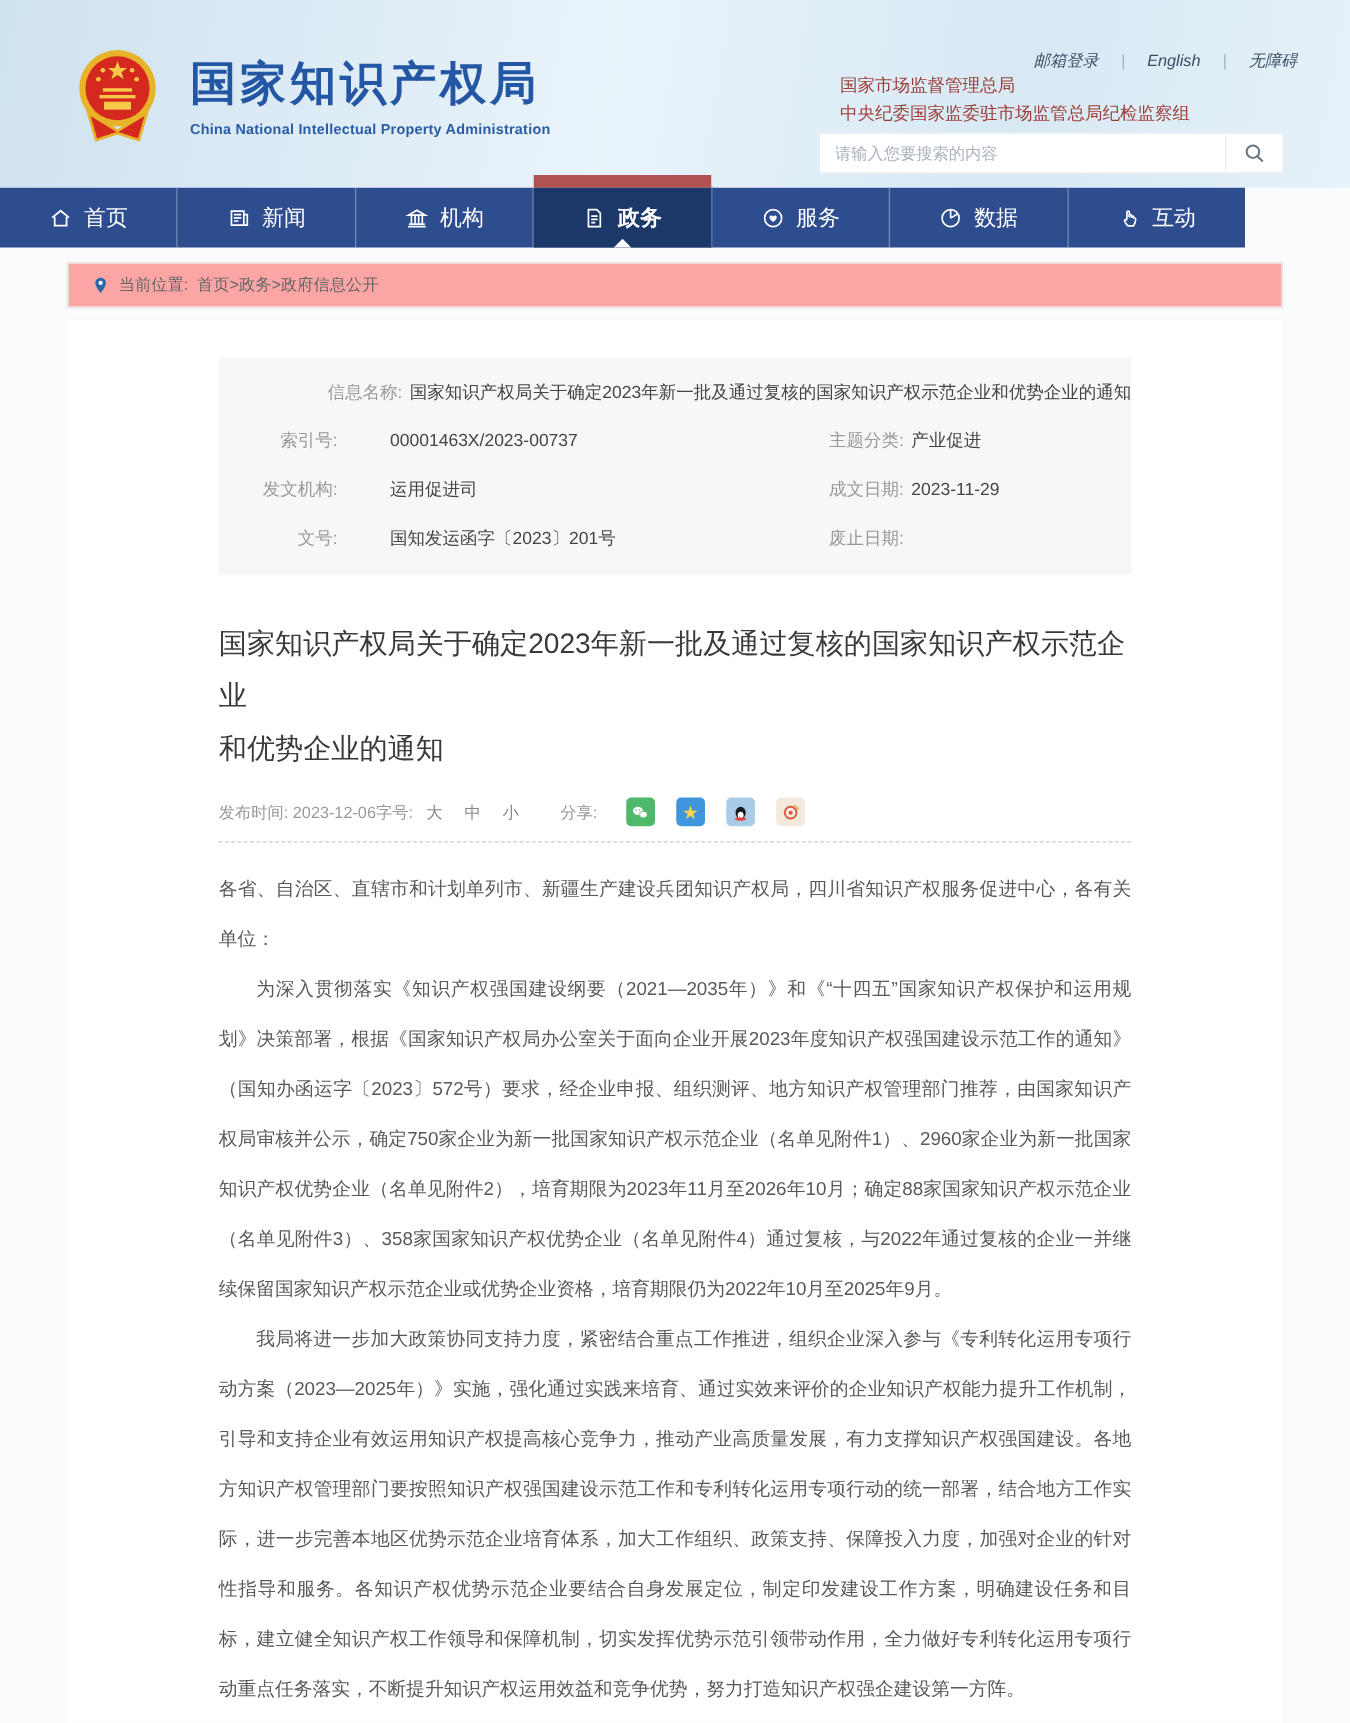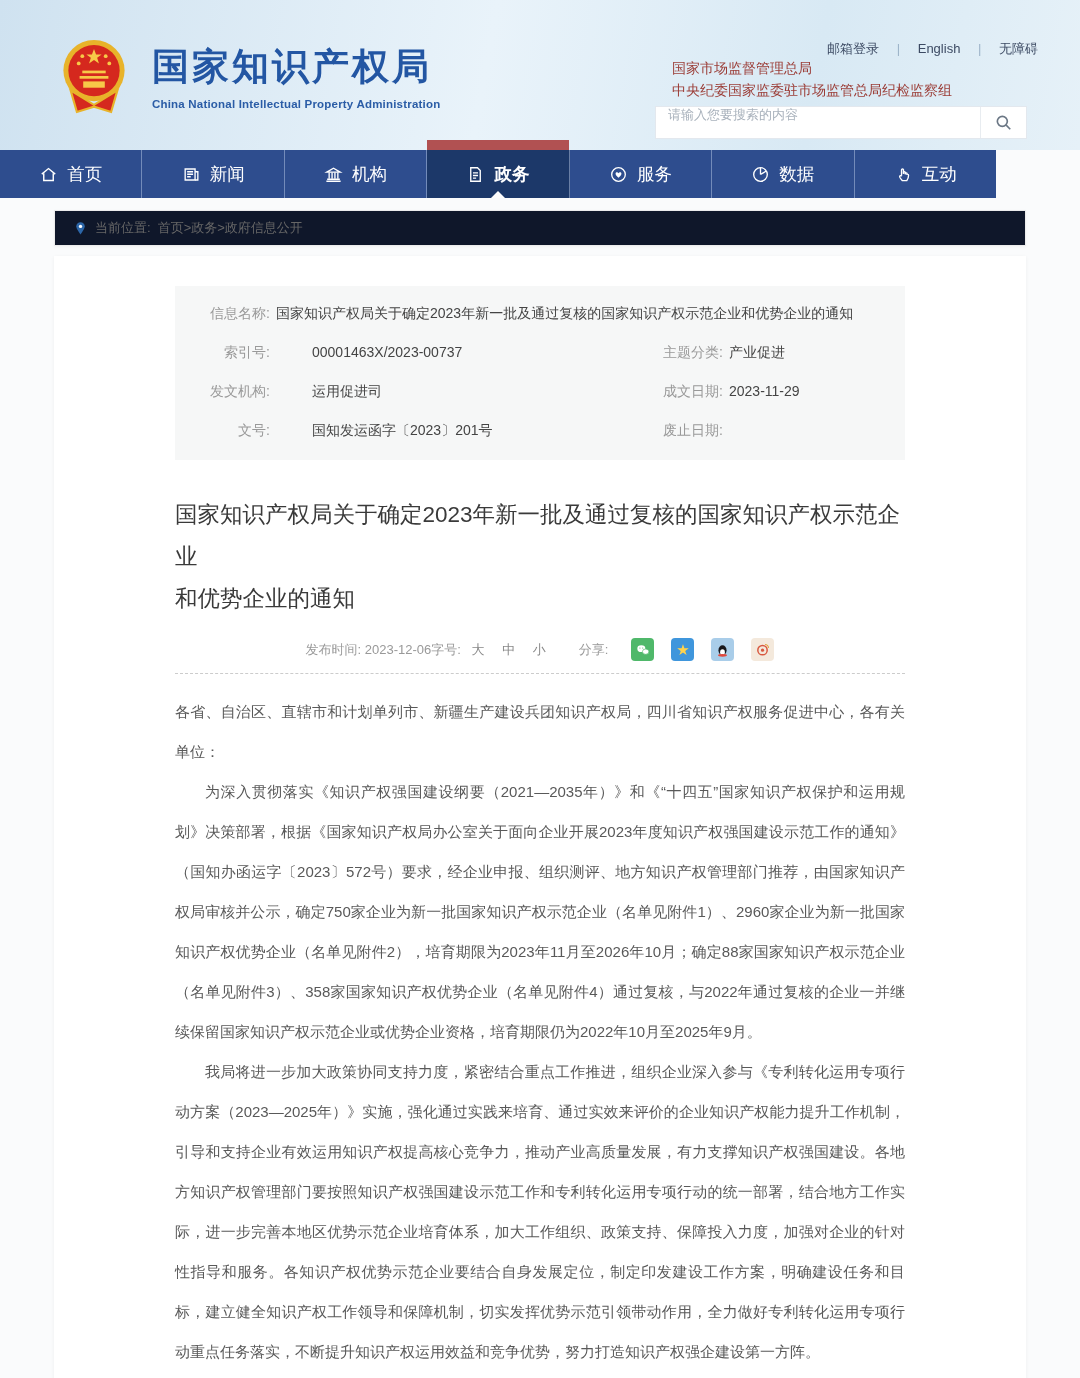--- a/index.html
+++ b/index.html
@@ -6,65 +6,65 @@
   html,body { width:1080px; height:1378px; overflow:hidden; background:#fafbfc;
     font-family:"Liberation Sans","DejaVu Sans",sans-serif; }
 
   
   .header { position:relative; width:1080px; height:150px;
     background:linear-gradient(100deg,#cfe2f0 0%,#e9f3fa 45%,#d8e9f4 75%,#e6f1f8 100%); }
   .brand { position:absolute; left:58px; top:36px; display:flex; align-items:center; }
   .emblem { width:72px; height:80px; margin-right:22px; }
   .brand-text .cn { font-size:37px; font-weight:bold; color:#2356a3; letter-spacing:3px; }
   .brand-text .en { font-size:11.5px; font-weight:bold; color:#2a5ca6; margin-top:6px; letter-spacing:.2px; }
-  .top-links { position:absolute; right:42px; top:40px; font-size:13px; color:#3c4a63; }
+  .top-links { position:absolute; right:42px; top:40px; font-size:13px; color:#3c4a63;font-style:italic; }
   .top-links span.lnk { cursor:pointer; }
   .top-links .sep { color:#9db3c9; margin:0 14px; }
   .ministry { position:absolute; left:672px; top:57px; font-size:14px; color:#9b3c36; line-height:22px; }
   .ministry div { cursor:pointer; }
   .search { position:absolute; left:655px; top:106px; width:372px; height:33px; background:#fff;
-    border:1px solid #e3e8ee; display:flex; align-items:flex-start;font-family:Liberation Serif, serif; }
+    border:1px solid #e3e8ee; display:flex; align-items:center;font-family:Liberation Serif, serif; }
   .search input { flex:1; border:none; outline:none; font-size:13px; color:#555; padding:0 12px;
     font-family:inherit; background:transparent; }
   .search input::placeholder { color:#a9b2bc; }
   .search-btn { width:46px; height:100%; border-left:1px solid #e8ecf0; display:flex;
     align-items:center; justify-content:center; cursor:pointer; }
 
   
   .nav { display:flex; width:996px; height:48px; background:#2e4d8e; }
   .nav-item { position:relative; flex:1; display:flex; align-items:center; justify-content:center;
     color:#fff; font-size:17.5px; cursor:pointer; border-right:1px solid rgba(200,215,240,.45); }
   .nav-item:last-child { border-right:none; }
   .nav-item svg { margin-right:9px; }
   .nav-item.active { background:#1c3869; font-weight:bold; }
   .nav-item.active::before { content:""; position:absolute; left:0; right:0; top:-10px; height:10px; background:#b15152; }
   .nav-item.active::after { content:""; position:absolute; bottom:0; left:50%; margin-left:-7px;
     border-left:7px solid transparent; border-right:7px solid transparent; border-bottom:7px solid #fdfdfd; }
 
   
-  .crumb-wrap { margin:12px 54px 0; background:#0f172a; border:1px solid #ececec;
+  .crumb-wrap { margin:12px 54px 0; background:#fca5a5; border:1px solid #ececec;
     box-shadow:0 1px 3px rgba(0,0,0,.04); height:36px; display:flex; align-items:center; padding-left:18px; }
   .crumb-wrap .txt { font-size:13px; color:#666; margin-left:7px; }
 
   
   .main { margin:10px 54px 0; background:#fff; box-shadow:0 1px 4px rgba(0,0,0,.05);
     min-height:1120px; padding:30px 0 40px; }
   .content { width:730px; margin:0 auto; }
 
   .info-table { background:#f6f7f7; padding:8px 0 10px; font-size:14px; }
-  .irow { display:flex; line-height:39px; }
+  .irow { display:flex; line-height:39px;justify-content:flex-end; }
   .ilabel { width:95px; text-align:right; color:#999; flex-shrink:0; }
   .ival { color:#444; padding-left:6px; }
   .icol-l { display:flex; width:462px;gap:36px; }
   .icol-r { display:flex; flex:1; }
   .icol-r .ilabel { width:86px; }
 
   .art-title { margin-top:34px; text-align:left; font-size:22.5px; color:#3a3a3a; line-height:42px; }
 
-  .meta { margin-top:18px; display:flex; justify-content:center; align-items:center;
+  .meta { margin-top:18px; display:flex; justify-content:flex-start; align-items:center;
     font-size:13px; color:#999; }
   .meta-right { display:flex; align-items:center; }
   .fsize span.sz { margin:0 7px; cursor:pointer; color:#888; }
   .share-label { margin-left:26px; }
   .share-icons { display:flex; align-items:center; margin-left:6px; }
   .sicon { width:23px; height:23px; border-radius:4px; margin-left:17px; display:flex;
     align-items:center; justify-content:center; cursor:pointer; }
   .sicon.wechat { background:#4fb86a; }
   .sicon.qzone { background:#3f96dc; color:#ffd34d; font-size:15px; }
   .sicon.qq { background:#a9cde9; }

